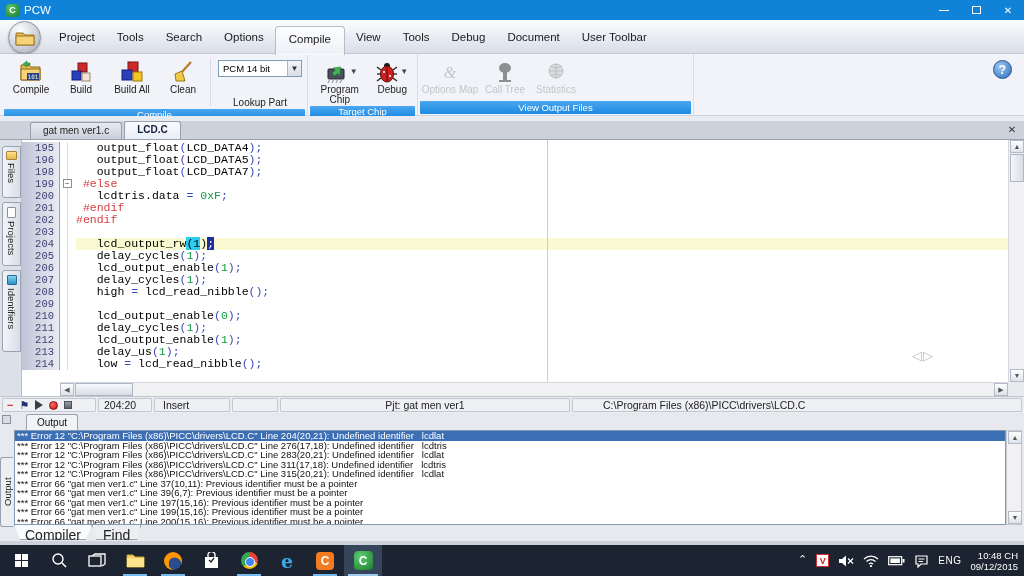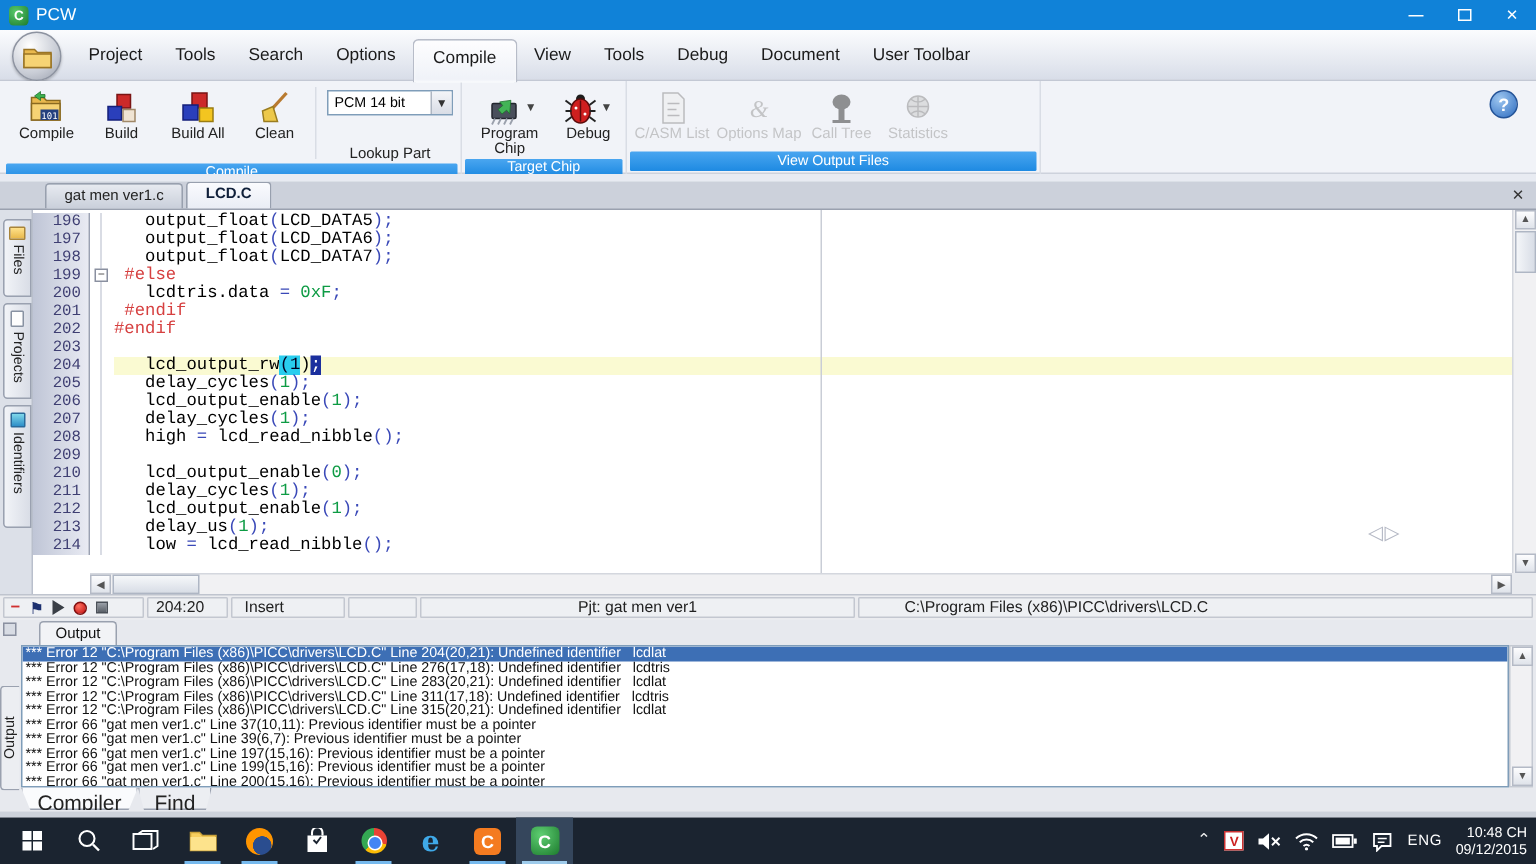--- a/index.html
+++ b/index.html
@@ -306,33 +306,20 @@
               <span class="ddarrow">▼</span>
             </span>
           <span>Debug</span>
         </div>
       </div>
       <div class="gbar">Target Chip</div>
     </div>
 
     <div class="rgroup g3">
       <div class="rbtns">
-        <div class="rbtn dis" style="width:56px">
-          <span class="ric">
-            <svg width="20" height="24" viewBox="0 0 20 24">
-                <path d="M4 2 h10 l4 4 v16 h-14 z" fill="#eceef0" stroke="#8a9098"></path>
-                <g stroke="#8a9098">
-                  <line x1="7" y1="9" x2="15" y2="9"></line>
-                  <line x1="7" y1="13" x2="13" y2="13"></line>
-                  <line x1="7" y1="17" x2="15" y2="17"></line>
-                </g>
-              </svg>
-          </span>
-            <span>C/ASM List</span>
-        </div>
         <div class="rbtn dis" style="width:60px">
           <span class="ric">
             <svg width="20" height="24" viewBox="0 0 20 24">
                 <text x="10" y="18" font-size="16" fill="#9aa0a8" text-anchor="middle" font-family="serif" font-style="italic">&amp;</text>
               </svg>
           </span>
             <span>Options Map</span>
         </div>
         <div class="rbtn dis" style="width:50px">
           <span class="ric">
@@ -378,28 +365,28 @@
       </div>
       <div class="stab t3">
         <span class="sico ident"></span>
         <span class="stxt">Identifiers</span>
       </div>
     </div>
 
     <div class="editor">
       <div class="codelines">
           <div class="cl">
+            <span class="ln">195</span>
+            <span class="fold"></span>
+            <span class="ct"><span class="sd">   output_float</span><span class="sp">(</span><span class="sd">LCD_DATA4</span><span class="sp">);</span></span>
+          </div>
+          <div class="cl">
             <span class="ln">196</span>
             <span class="fold"></span>
             <span class="ct"><span class="sd">   output_float</span><span class="sp">(</span><span class="sd">LCD_DATA5</span><span class="sp">);</span></span>
-          </div>
-          <div class="cl">
-            <span class="ln">197</span>
-            <span class="fold"></span>
-            <span class="ct"><span class="sd">   output_float</span><span class="sp">(</span><span class="sd">LCD_DATA6</span><span class="sp">);</span></span>
           </div>
           <div class="cl">
             <span class="ln">198</span>
             <span class="fold"></span>
             <span class="ct"><span class="sd">   output_float</span><span class="sp">(</span><span class="sd">LCD_DATA7</span><span class="sp">);</span></span>
           </div>
           <div class="cl">
             <span class="ln">199</span>
             <span class="fold">
               <span class="foldbox">−</span>

